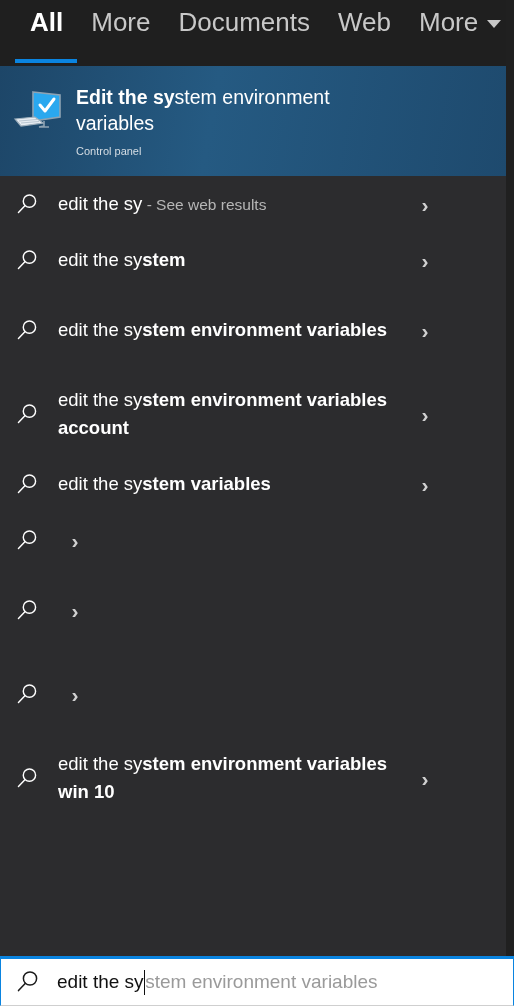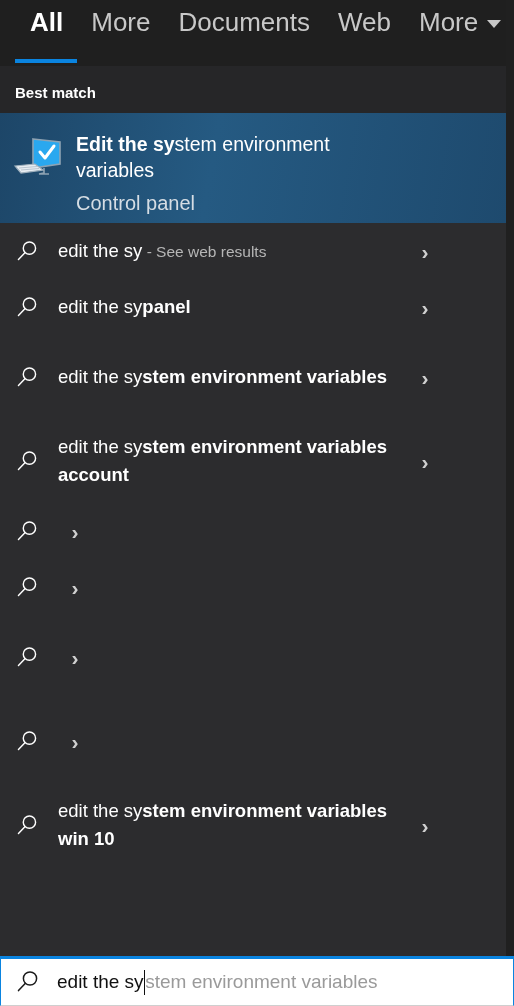--- a/index.html
+++ b/index.html
@@ -99,21 +99,21 @@
     color: #ffffff;
     font-size: 19.5px;
     line-height: 26px;
     font-weight: bold;
     max-width: 300px;
   }
   .bm-title .q { font-weight: bold; }
   .bm-title .rest { font-weight: normal; }
   .bm-sub {
     color: #d5dde4;
-    font-size: 20px;
+    font-size: 11px;
     margin-top: 9px;
   }
 
   
   .row {
     display: flex;
     align-items: center;
     padding-left: 15px;
     padding-right: 8px;
     cursor: default;
@@ -199,21 +199,20 @@
     <div class="tab">
       <span>Web</span>
     </div>
     <div class="tab">
       <span>More</span><span class="caret"></span>
     </div>
   </div>
 
   <div class="panel">
 
-    <div class="section-head">Best match</div>
 
     <div class="bestmatch">
       <div class="bm-icon">
         <svg width="50" height="42" viewBox="0 0 50 42" class="mag">
 
           <polygon points="20,2 47,5 47,27 20,31" fill="#2aa8ef"></polygon>
           <polygon points="20,2 47,5 47,27 20,31" fill="none" stroke="#8ea3b3" stroke-width="1.6"></polygon>
 
           <path d="M31,31 L31,36 L26,37 L36,37" stroke="#8ea3b3" stroke-width="1.6" fill="none"></path>
 
@@ -242,21 +241,21 @@
           <div class="row-label"><span class="q">edit the sy</span><span class="note"> - See web results</span></div>
           <div class="chev">›</div>
         </div>
         <div class="row h1">
           <div class="row-icon">
             <svg width="25" height="25" viewBox="0 0 26 26">
               <circle cx="15" cy="9.5" r="6.4" fill="none" stroke="#ffffff" stroke-width="1.5"></circle>
               <line x1="10.3" y1="14.3" x2="3.6" y2="21.4" stroke="#ffffff" stroke-width="1.5" stroke-linecap="round"></line>
             </svg>
           </div>
-          <div class="row-label"><span class="q">edit the sy</span><span class="rest">panel</span></div>
+          <div class="row-label"><span class="q">edit the sy</span><span class="rest">stem</span></div>
           <div class="chev">›</div>
         </div>
         <div class="row h2">
           <div class="row-icon">
             <svg width="25" height="25" viewBox="0 0 26 26">
               <circle cx="15" cy="9.5" r="6.4" fill="none" stroke="#ffffff" stroke-width="1.5"></circle>
               <line x1="10.3" y1="14.3" x2="3.6" y2="21.4" stroke="#ffffff" stroke-width="1.5" stroke-linecap="round"></line>
             </svg>
           </div>
           <div class="row-label"><span class="q">edit the sy</span><span class="rest">stem environment variables</span></div>
@@ -272,20 +271,21 @@
           <div class="row-label"><span class="q">edit the sy</span><span class="rest">stem environment variables account</span></div>
           <div class="chev">›</div>
         </div>
         <div class="row h1">
           <div class="row-icon">
             <svg width="25" height="25" viewBox="0 0 26 26">
               <circle cx="15" cy="9.5" r="6.4" fill="none" stroke="#ffffff" stroke-width="1.5"></circle>
               <line x1="10.3" y1="14.3" x2="3.6" y2="21.4" stroke="#ffffff" stroke-width="1.5" stroke-linecap="round"></line>
             </svg>
           </div>
+          <div class="row-label"><span class="q">edit the sy</span><span class="rest">stem variables</span></div>
           <div class="chev">›</div>
         </div>
         <div class="row h1">
           <div class="row-icon">
             <svg width="25" height="25" viewBox="0 0 26 26">
               <circle cx="15" cy="9.5" r="6.4" fill="none" stroke="#ffffff" stroke-width="1.5"></circle>
               <line x1="10.3" y1="14.3" x2="3.6" y2="21.4" stroke="#ffffff" stroke-width="1.5" stroke-linecap="round"></line>
             </svg>
           </div>
           <div class="chev">›</div>

